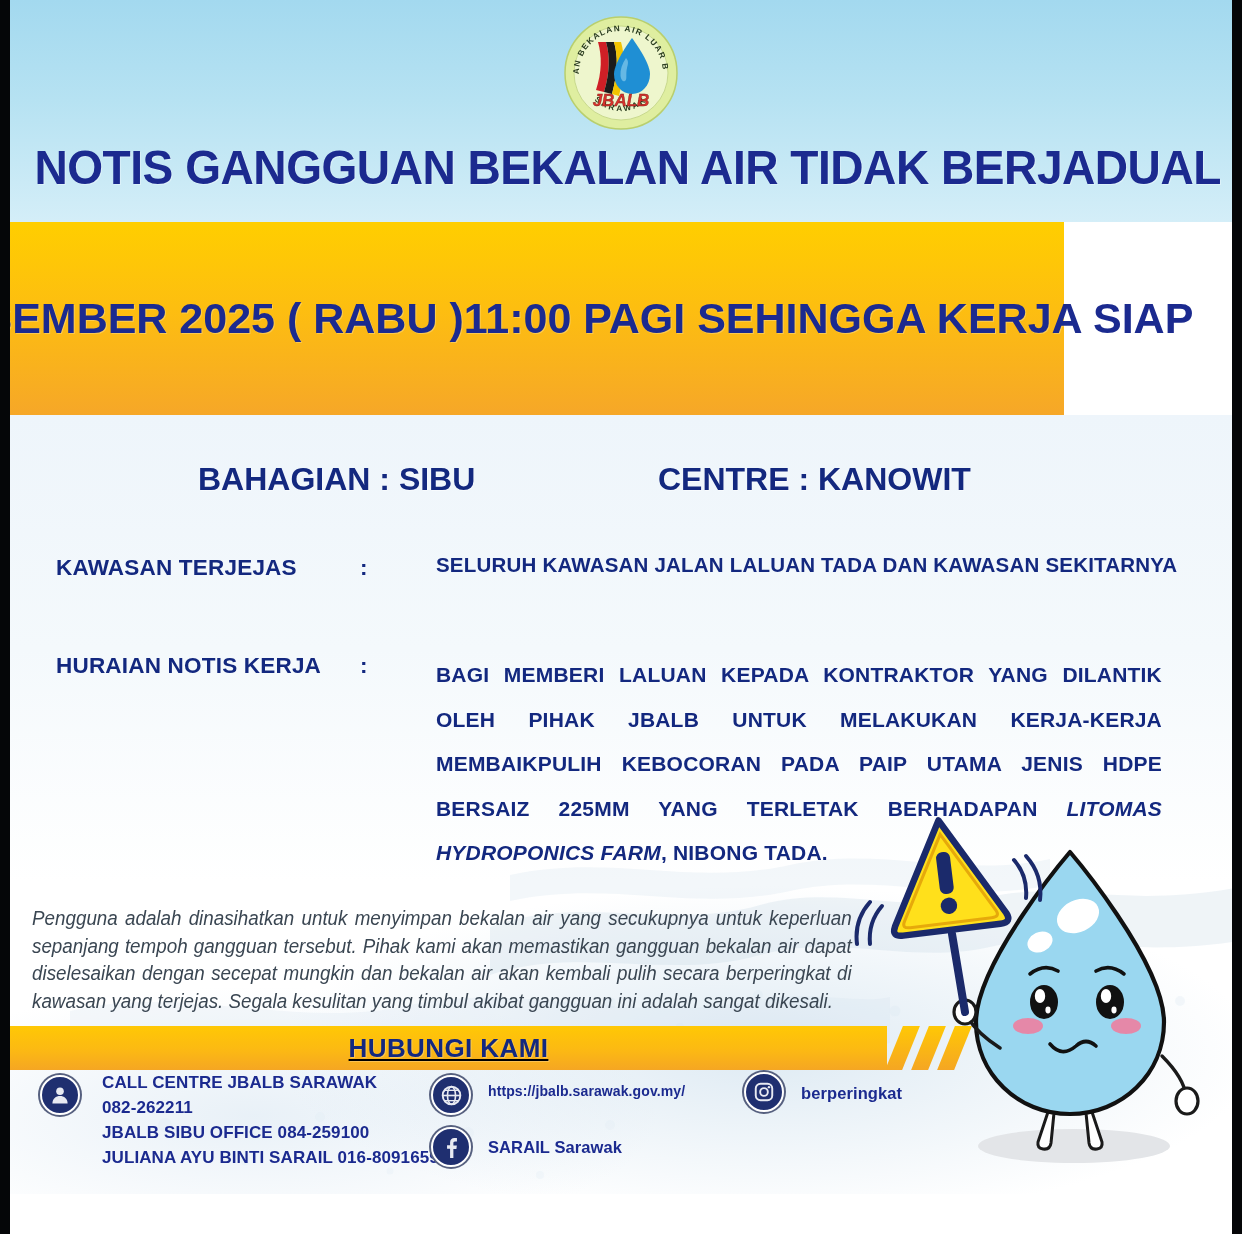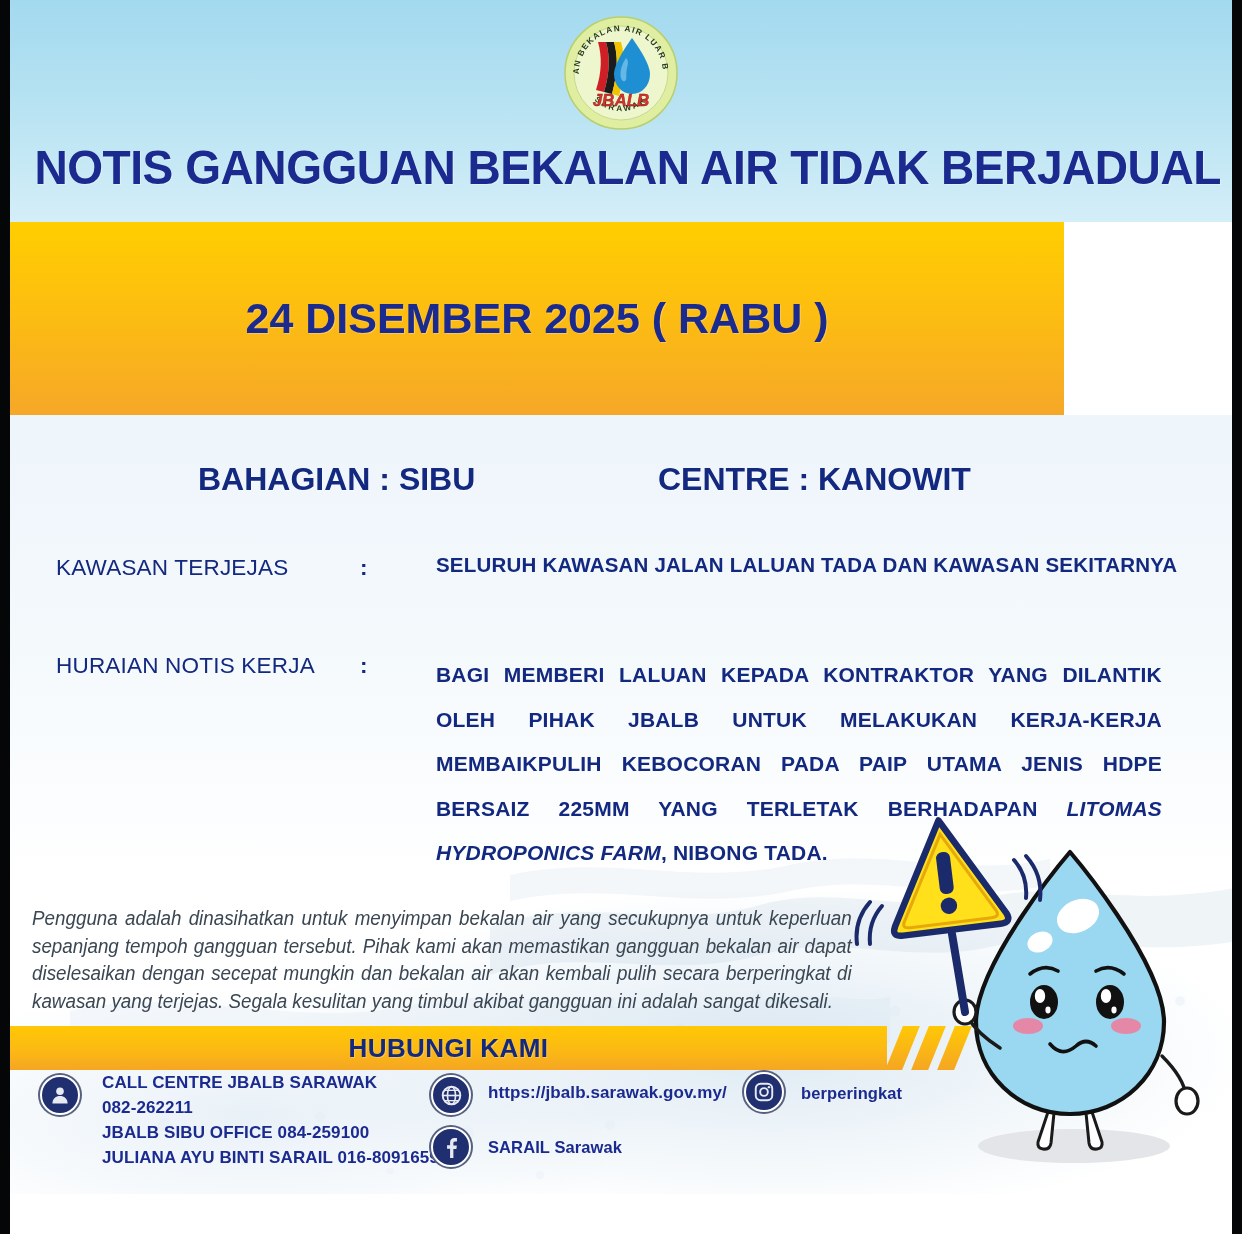--- a/index.html
+++ b/index.html
@@ -96,21 +96,21 @@
   #cell-bahagian { position: absolute; left: 188px; }
   #cell-daerah   { position: absolute; left: 648px; }
 
   
   .field-row {
     position: absolute; left: 0; right: 0;
     display: block;
   }
   .field-label {
     position: absolute; left: 46px; top: 0;
-    font-size: 22.5px; font-weight: 400; color: #13287f;
+    font-size: 22.5px; font-weight: 700; color: #13287f;
     letter-spacing: .2px; white-space: nowrap; text-align: center;
   }
   .field-colon {
     position: absolute; left: 350px; top: 0;
     font-size: 22.5px; font-weight: 700; color: #13287f;
   }
   .field-value {
     position: absolute; left: 426px; top: 0; width: 726px;
     font-size: 21px; font-weight: 700; color: #13287f;
     line-height: 2.12;
@@ -131,20 +131,21 @@
     text-align: justify;
     transform: scaleX(0.97); transform-origin: left top;
   }
 
   
   #contact-bar {
     position: absolute; left: 0; top: 611px; width: 877px; height: 44px;
     background: linear-gradient(180deg,#ffc805 0%, #fcb913 55%, #f5a623 100%);
     display: flex; align-items: center; justify-content: center;
     z-index: 8;
+    text-decoration: underline;
   }
   #contact-bar .label {
     font-size: 26px; font-weight: 700; color: #13287f;
     letter-spacing: .4px;
     text-shadow: 1px 1px 0 rgba(255,255,255,.25);
   }
   .slash {
     position: absolute; top: 611px; height: 44px; width: 17px;
     background: linear-gradient(180deg,#ffc805 0%, #f5a623 100%);
     transform: skewX(-22deg); z-index: 8;
@@ -169,21 +170,21 @@
   .c-text {
     position: absolute;
     font-size: 17px; font-weight: 700; color: #1b2a8f;
     line-height: 1.47; white-space: pre-line;
     letter-spacing: .1px;
   }
 
   #ic-phone { left: 30px; top: 0px; }
   #tx-phone { left: 92px; top: -4px; }
   #ic-web   { left: 421px; top: 0px; }
-  #tx-web   { left: 478px; top: 6px; font-size: 17px; }
+  #tx-web   { left: 478px; top: 6px; font-size: 14px; }
   #ic-fb    { left: 421px; top: 52px; }
   #tx-fb    { left: 478px; top: 60px; font-size: 16.5px; }
   #ic-ig    { left: 734px; top: -3px; }
   #tx-ig    { left: 791px; top: 6px; font-size: 16.5px; }
 
   
   #mascot { position: absolute; right: 8px; bottom: 8px; width: 372px; height: 392px; z-index: 12; }
   #mascot svg { display: block; }
 </style>
 </head>
@@ -219,20 +220,21 @@
         <path d="M64,44 C60,50 58,56 58.5,62 C59,66 61,68 63,67 C65.5,65.8 63.5,60 65,54 C66,50 67,47 64,44 Z" fill="#7fc6ea" opacity=".75"></path>
         <text x="59" y="92" text-anchor="middle" font-size="17" font-weight="bold" fill="#d8322c" font-family="Liberation Sans, sans-serif" font-style="italic" stroke="#7a1b18" stroke-width=".4">JBALB</text>
       </svg>
     </div>
 
     <div id="main-title">NOTIS GANGGUAN BEKALAN AIR TIDAK BERJADUAL</div>
   </div>
 
   <div id="date-banner">
     <div class="line">24 DISEMBER 2025 ( RABU )</div>
+    <div class="line">11:00 PAGI SEHINGGA KERJA SIAP</div>
   </div>
 
   <div id="body-area">
 
     <svg class="splash" style="left:480px; top:420px; width:760px; height:220px;" viewBox="0 0 760 220">
       <g fill="#b9cede" opacity=".45">
         <path d="M0,92 C90,58 180,96 270,70 C350,48 420,82 500,62 C570,45 640,76 760,50 L760,104 C640,126 570,96 500,112 C420,130 350,98 270,120 C180,146 90,110 0,140 Z"></path>
       </g>
       <g fill="#cfe0ec" opacity=".5">
         <path d="M20,40 C120,18 200,52 300,30 C390,10 470,44 560,24 L560,50 C470,70 390,36 300,56 C200,78 120,44 20,66 Z"></path>

